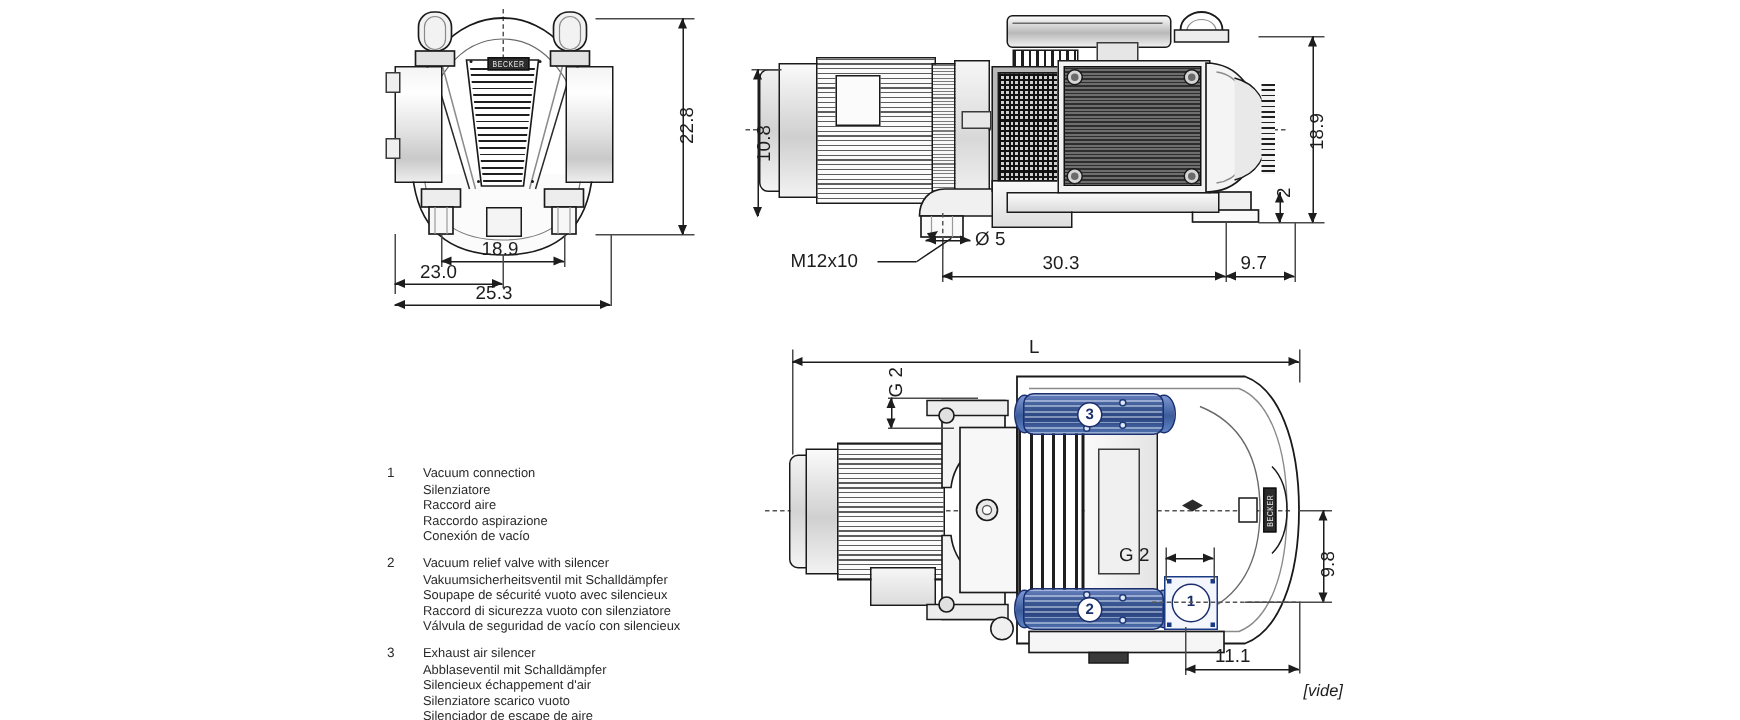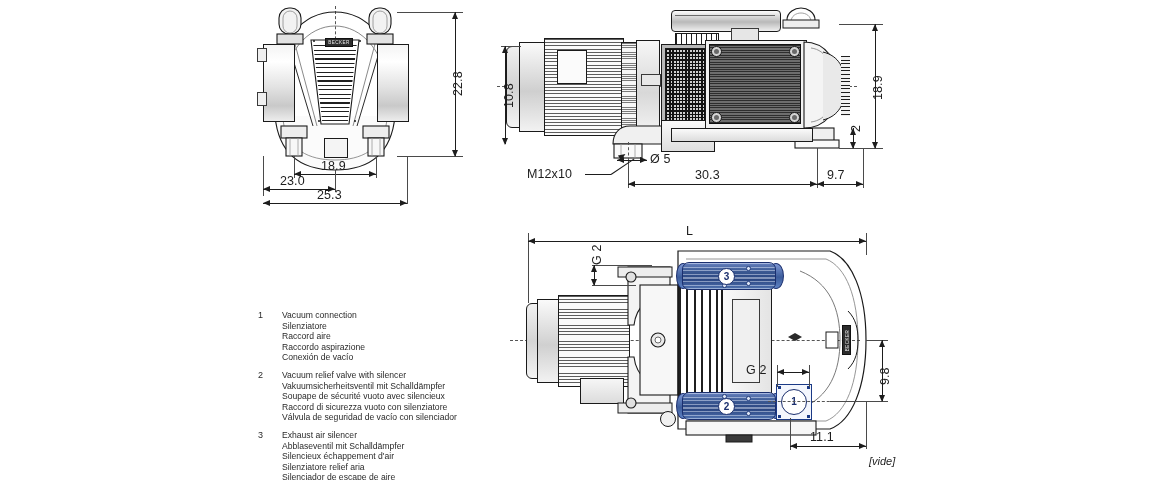--- a/index.html
+++ b/index.html
@@ -337,31 +337,31 @@
       </div>
     </div>
 
     <div class="lg-item">
       <div class="lg-num">2</div>
       <div class="lg-lines">
         <div class="lg-line">Vacuum relief valve with silencer</div>
         <div class="lg-line">Vakuumsicherheitsventil mit Schalldämpfer</div>
         <div class="lg-line">Soupape de sécurité vuoto avec silencieux</div>
         <div class="lg-line">Raccord di sicurezza vuoto con silenziatore</div>
-        <div class="lg-line">Válvula de seguridad de vacío con silenciador</div>
+        <div class="lg-line">Válvula de seguridad de vacío con silencieux</div>
       </div>
     </div>
 
     <div class="lg-item">
       <div class="lg-num">3</div>
       <div class="lg-lines">
         <div class="lg-line">Exhaust air silencer</div>
         <div class="lg-line">Abblaseventil mit Schalldämpfer</div>
         <div class="lg-line">Silencieux échappement d'air</div>
-        <div class="lg-line">Silenziatore relief aria</div>
+        <div class="lg-line">Silenziatore scarico vuoto</div>
         <div class="lg-line">Silenciador de escape de aire</div>
       </div>
     </div>
   </div>
 
   <div class="abs" style="left:500px;top:215px;width:420px;height:265px;">
 
     <div class="cl" style="left:10px;top:125px;width:350px;"></div>
 
     <div class="abs outl" style="left:26px;top:88px;width:12px;height:74px;background:linear-gradient(180deg,#f2f2f2,#d4d4d4,#f4f4f4);border-radius:6px 0 0 6px;"></div>

